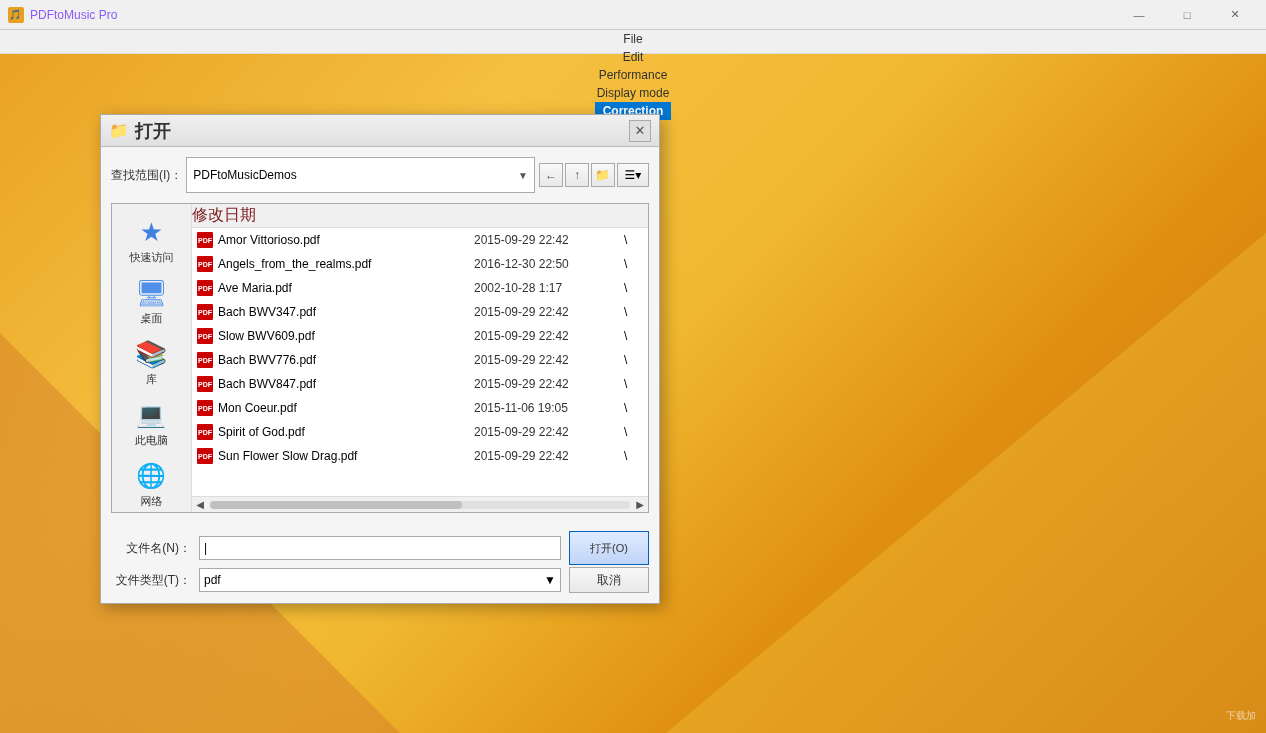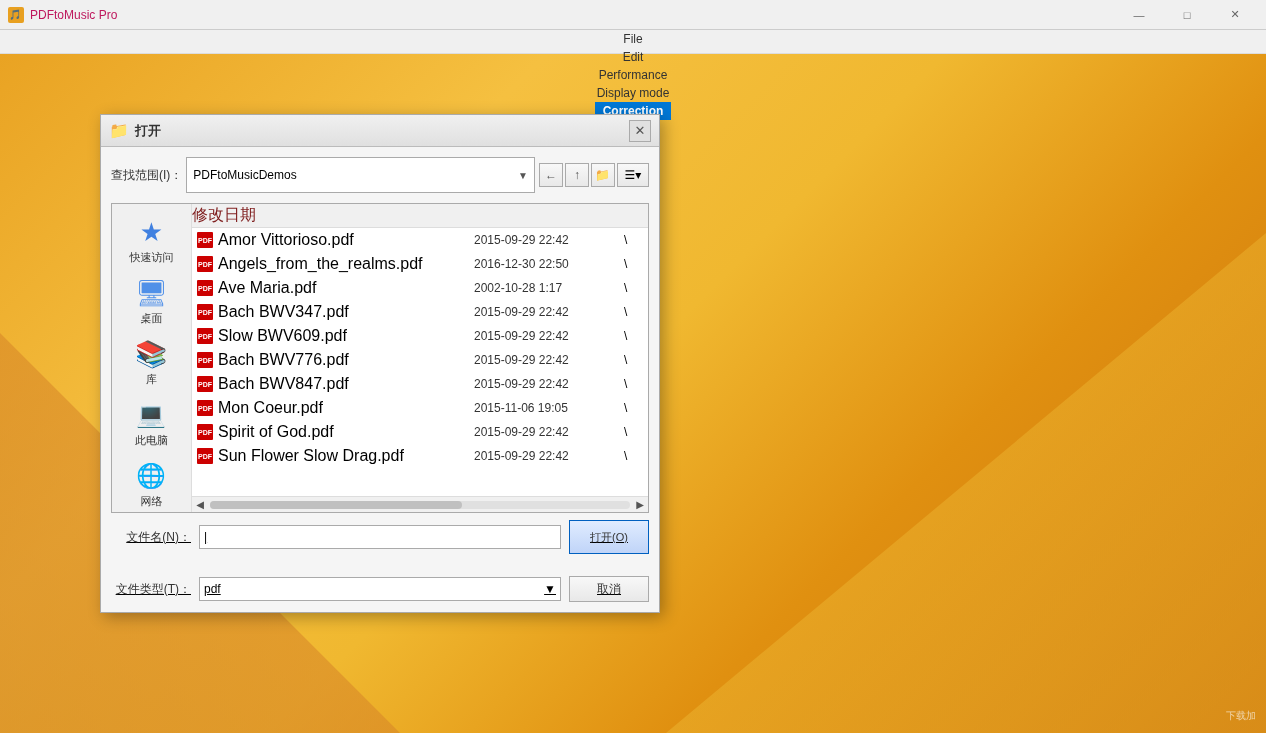--- a/index.html
+++ b/index.html
@@ -48,21 +48,21 @@
       background: #e8a020;
       border-radius: 2px;
       display: flex; align-items: center; justify-content: center;
       font-size: 10px;
       color: white;
       font-weight: bold;
     }
     .title-bar-title {
       flex: 1;
       font-size: 12px;
-      color: #be185d;
+      color: #8b5cf6;
     }
     .title-bar-controls {
       display: flex; gap: 2px;
     }
     .title-bar-btn {
       width: 46px; height: 30px;
       border: none;
       background: transparent;
       cursor: pointer;
       display: flex; align-items: center; justify-content: center;
@@ -126,21 +126,21 @@
       display: flex;
       align-items: center;
       padding: 0 8px;
     }
     .dialog-title-icon {
       margin-right: 6px;
       font-size: 16px;
     }
     .dialog-title-text {
       flex: 1;
-      font-size: 13px;
+      font-size: 18px;
       font-weight: bold;
       color: #333;
     }
     .dialog-close-btn {
       width: 22px; height: 22px;
       border: 1px solid #aaa;
       background: #e0e0e0;
       cursor: pointer;
       display: flex; align-items: center; justify-content: center;
       font-size: 13px;
@@ -290,21 +290,21 @@
       width: 16px; height: 16px;
       background: #cc0000;
       border-radius: 1px;
       display: flex; align-items: center; justify-content: center;
       font-size: 7px;
       color: white;
       font-weight: bold;
     }
     .file-name {
       flex: 1;
-      font-size: 16px;
+      font-size: 12px;
       overflow: hidden;
       text-overflow: ellipsis;
       white-space: nowrap;
     }
     .file-date {
       width: 150px;
       font-size: 12px;
       color: #333;
     }
     .file-extra {
@@ -322,23 +322,22 @@
     }
     .h-scroll-left { width: 16px; height: 16px; display: flex; align-items: center; justify-content: center; font-size: 10px; color: #555; cursor: pointer; }
     .h-scroll-track { flex: 1; height: 8px; background: #e0e0e0; border-radius: 4px; margin: 0 2px; }
     .h-scroll-thumb { width: 60%; height: 8px; background: #c0c0c0; border-radius: 4px; }
     .h-scroll-right { width: 16px; height: 16px; display: flex; align-items: center; justify-content: center; font-size: 10px; color: #555; cursor: pointer; }
 
     
     .bottom-controls {
       display: flex;
       flex-direction: column;
-      gap: 22px;
-      margin-top: 1px;
-      text-decoration: underline;
+      gap: 2px;
+      margin-top: 12px;
     }
     .form-row {
       display: flex;
       align-items: center;
       gap: 8px;
     }
     .form-label {
       width: 80px;
       font-size: 12px;
       color: #333;

